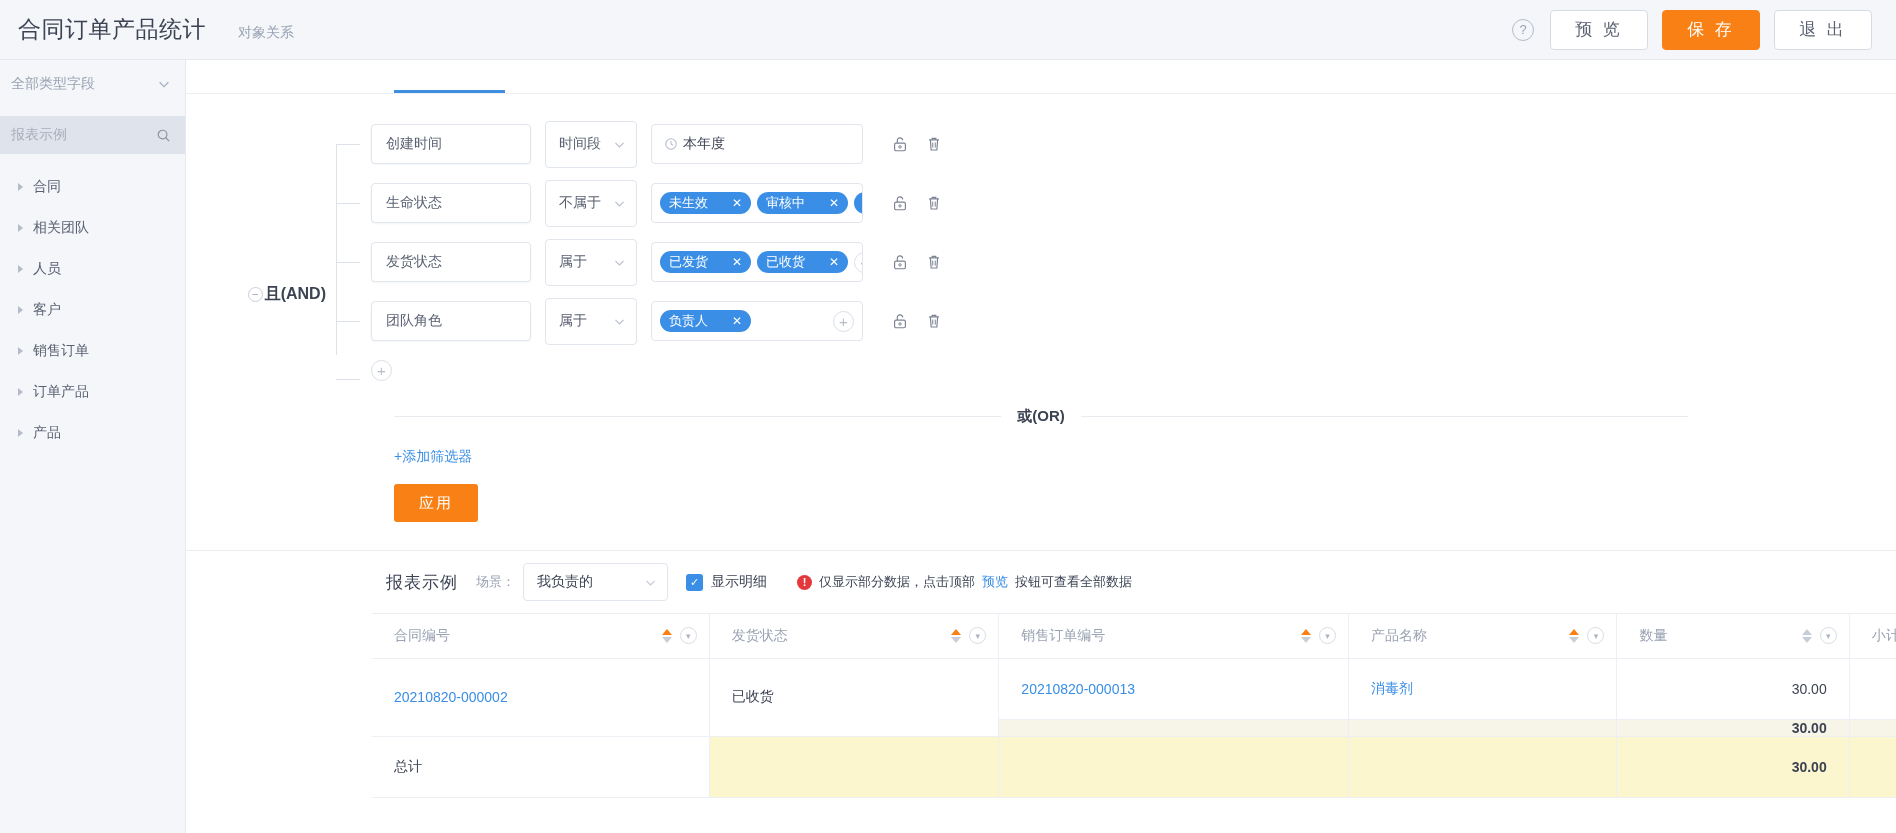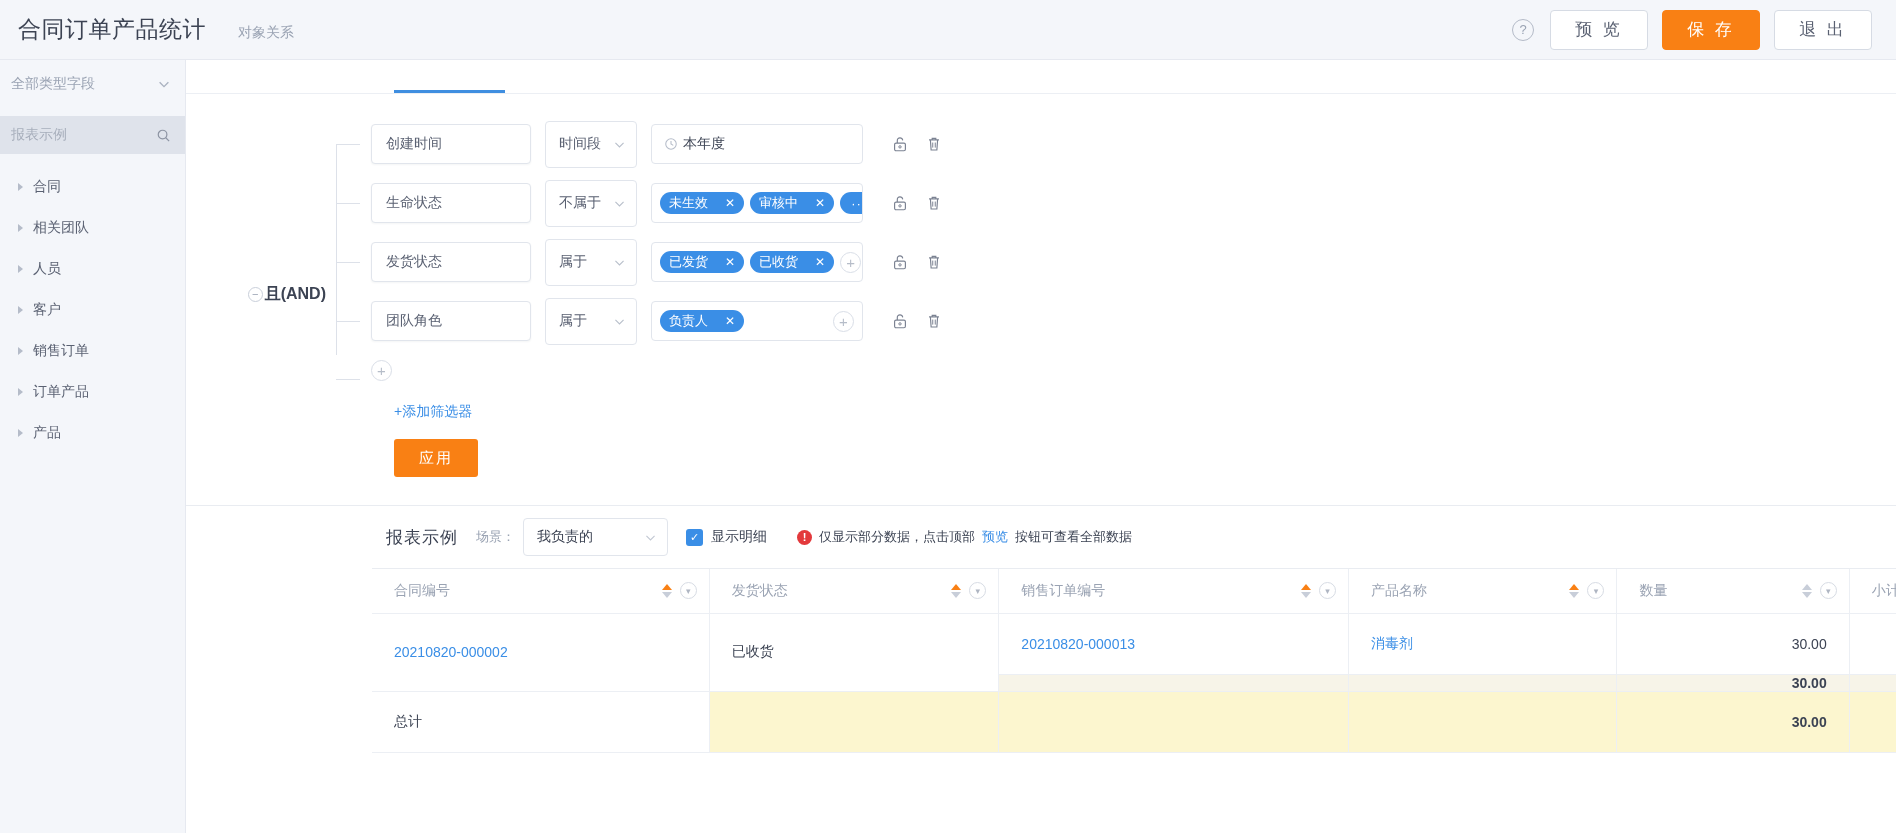--- a/index.html
+++ b/index.html
@@ -107,21 +107,21 @@
   .valbox {
     width: 212px; height: 40px; border: 1px solid #e1e5ec; border-radius: 4px; background: #fff;
     display: flex; align-items: center; gap: 6px; padding: 0 8px 0 8px;
     position: relative; cursor: pointer; overflow: hidden;
   }
   .valbox.plain { padding-left: 12px; }
   .time-val { display: flex; align-items: center; gap: 5px; font-size: 14px; color: #3c4353; }
   .clock-icon { width: 14px; height: 14px; color: #b5bcc9; }
   .chip {
     background: #3a8ee6; color: #fff; border-radius: 11px; height: 22px;
-    display: inline-flex; align-items: center; gap: 17px;
+    display: inline-flex; align-items: center; gap: 24px;
     padding: 0 9px; font-size: 13px; white-space: nowrap;
   }
   .chip .x { font-size: 12px; font-weight: bold; cursor: pointer; }
   .chip.more { padding: 0 13px 0 11px; letter-spacing: 1px; font-size: 13px; margin-right: -14px; }
   .add-val {
     width: 21px; height: 21px; border-radius: 50%; border: 1px solid #d9dee7; color: #b6bdc9;
     font-size: 15px; line-height: 15px; display: flex; align-items: center; justify-content: center;
     margin-left: auto; flex: 0 0 21px; background: #fff; cursor: pointer; z-index: 2;
   }
   .row-icons { display: flex; align-items: center; gap: 16px; margin-left: 14px; }
@@ -407,20 +407,25 @@
                   <path d="M4.5 5.5h11M8 5.5V3.8h4V5.5M6 5.5l.8 11.2h6.4L14 5.5" fill="none" stroke="#7b8292" stroke-width="1.3"></path>
                   <path d="M8.6 8.4v5.6M11.4 8.4v5.6" fill="none" stroke="#7b8292" stroke-width="1.1"></path>
                 </svg>
               </div>
             </div>
 
             <div class="add-cond">+</div>
           </div>
         </div>
 
+        <div class="or-divider">
+          <div class="ln"></div>
+          <div class="or-text">或(OR)</div>
+          <div class="ln"></div>
+        </div>
 
         <div class="add-filter">+添加筛选器</div>
         <div class="apply-btn">应用</div>
         <div class="panel-sep"></div>
       </div>
 
       <div class="report-bar">
         <div class="report-title">报表示例</div>
         <div class="scene-label">场景：</div>
         <div class="scene-select">

